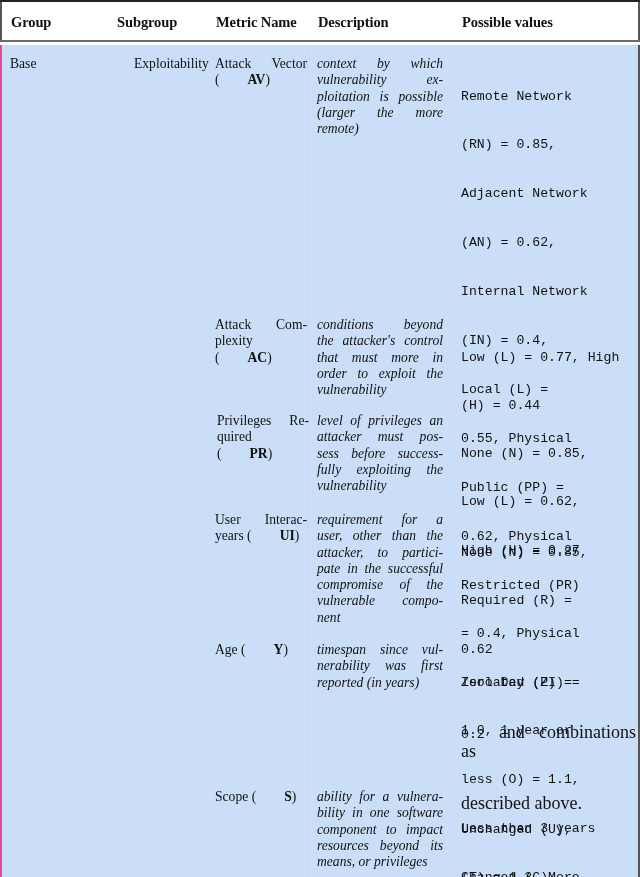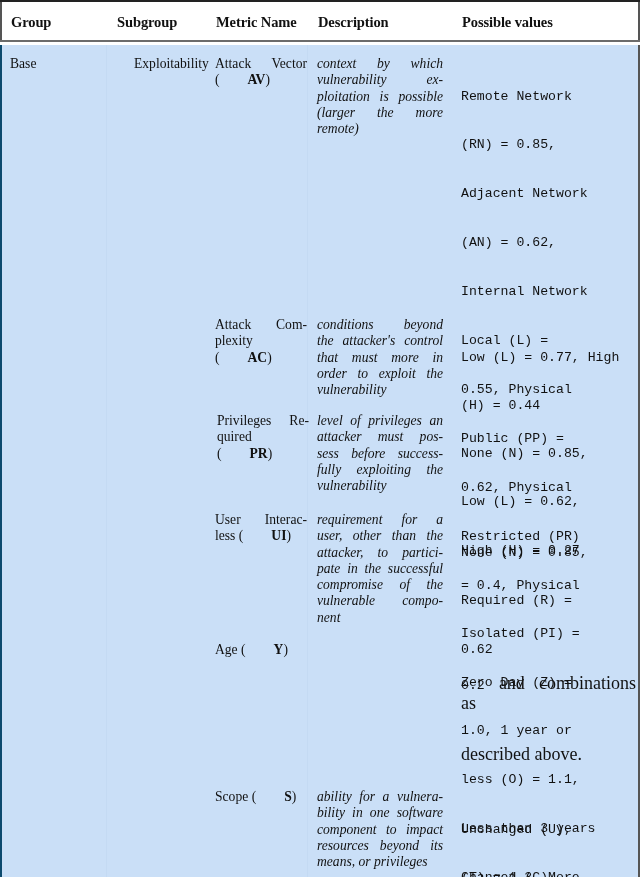--- a/index.html
+++ b/index.html
@@ -14,21 +14,21 @@
     position: absolute; left: 0; top: 2px; width: 640px; height: 38px; background: #fff;
     border-left: 2px solid #555; border-right: 2px solid #555; box-sizing: border-box;
   }
   .header .th {
     position: absolute; top: 12px; font-weight: bold; font-size: 14.5px; letter-spacing: -0.1px;
   }
   .mid-rule { position: absolute; left: 0; top: 40px; width: 640px; height: 2px; background: #6b6b6b; }
   .mid-gap { position: absolute; left: 0; top: 42px; width: 640px; height: 3px; background: #fff; }
   .body {
     position: absolute; left: 0; top: 45px; width: 640px; height: 832px; background: #cadff7;
-    border-left: 2px solid #0c4a6e; border-right: 2px solid #555; box-sizing: border-box;
+    border-left: 2px solid #ec4899; border-right: 2px solid #555; box-sizing: border-box;
   }
   .seam { position: absolute; top: 0; bottom: 0; width: 1px; background: #c4daf3; }
   .cell { position: absolute; font-size: 13.6px; line-height: 16.3px; }
   .desc { font-style: italic; text-align: justify; width: 126px; }
   .desc::after { content: ""; display: inline-block; width: 100%; }
   .vals { font-family: "Liberation Mono", "DejaVu Sans Mono", monospace; font-size: 13.2px; line-height: 16.3px; width: 175px; white-space: pre-wrap; }
   .vals .serif { font-family: Liberation Serif, serif; font-size: 18px; }
   .metric { width: 92px; }
   .metric b { font-weight: bold; margin-left: 28px; }
   .jline { display: block; text-align: justify; text-align-last: justify; }
@@ -68,20 +68,21 @@
       <span class="jline">ploitation is possible</span>
       <span class="jline">(larger the more</span>
       <span class="lline">remote)</span>
     </div>
     <div class="cell vals" style="left:459px; top:11px">
       <span class="lline">Remote Network</span>
       <span class="lline">(RN) = 0.85,</span>
       <span class="lline">Adjacent Network</span>
       <span class="lline">(AN) = 0.62,</span>
       <span class="lline">Internal Network</span>
+      <span class="lline">(IN) = 0.4,</span>
       <span class="lline">Local (L) =</span>
       <span class="lline">0.55, Physical</span>
       <span class="lline">Public (PP) =</span>
       <span class="lline">0.62, Physical</span>
       <span class="lline">Restricted (PR)</span>
       <span class="lline">= 0.4, Physical</span>
       <span class="lline">Isolated (PI) =</span>
       <span class="jline"><span>0.2</span><span class="serif"> and combinations as</span></span>
       <span class="lline serif">described above.</span>
     </div>
@@ -114,39 +115,44 @@
       <span class="lline">vulnerability</span>
     </div>
     <div class="cell vals" style="left:459px; top:368px">
       <span class="lline">None (N) = 0.85,</span>
       <span class="lline">Low (L) = 0.62,</span>
       <span class="lline">High (H) = 0.27</span>
     </div>
 
     <div class="cell metric" style="left:213px; top:467px">
       <span class="jline">User Interac-</span>
-      <span class="lline"><span>less</span> (<b>UI</b>)</span>
+      <span class="lline"><span>years</span> (<b>UI</b>)</span>
     </div>
     <div class="cell desc" style="left:315px; top:467px">
       <span class="jline">requirement for a</span>
       <span class="jline">user, other than the</span>
       <span class="jline">attacker, to partici-</span>
       <span class="jline">pate in the successful</span>
       <span class="jline">compromise of the</span>
       <span class="jline">vulnerable compo-</span>
       <span class="lline">nent</span>
     </div>
     <div class="cell vals" style="left:459px; top:467px">
       <span class="lline">None (N) = 0.85,</span>
       <span class="lline">Required (R) =</span>
       <span class="lline">0.62</span>
     </div>
 
     <div class="cell metric" style="left:213px; top:597px">
       <span class="lline"><span>Age</span> (<b>Y</b>)</span>
+    </div>
+    <div class="cell desc" style="left:315px; top:597px">
+      <span class="jline">timespan since vul-</span>
+      <span class="jline">nerability was first</span>
+      <span class="lline">reported (in years)</span>
     </div>
     <div class="cell vals" style="left:459px; top:597px">
       <span class="lline">Zero Day (Z) =</span>
       <span class="lline">1.0, 1 year or</span>
       <span class="lline">less (O) = 1.1,</span>
       <span class="lline">Less than 3 years</span>
       <span class="lline">(T) = 1.3, More</span>
       
       
       

